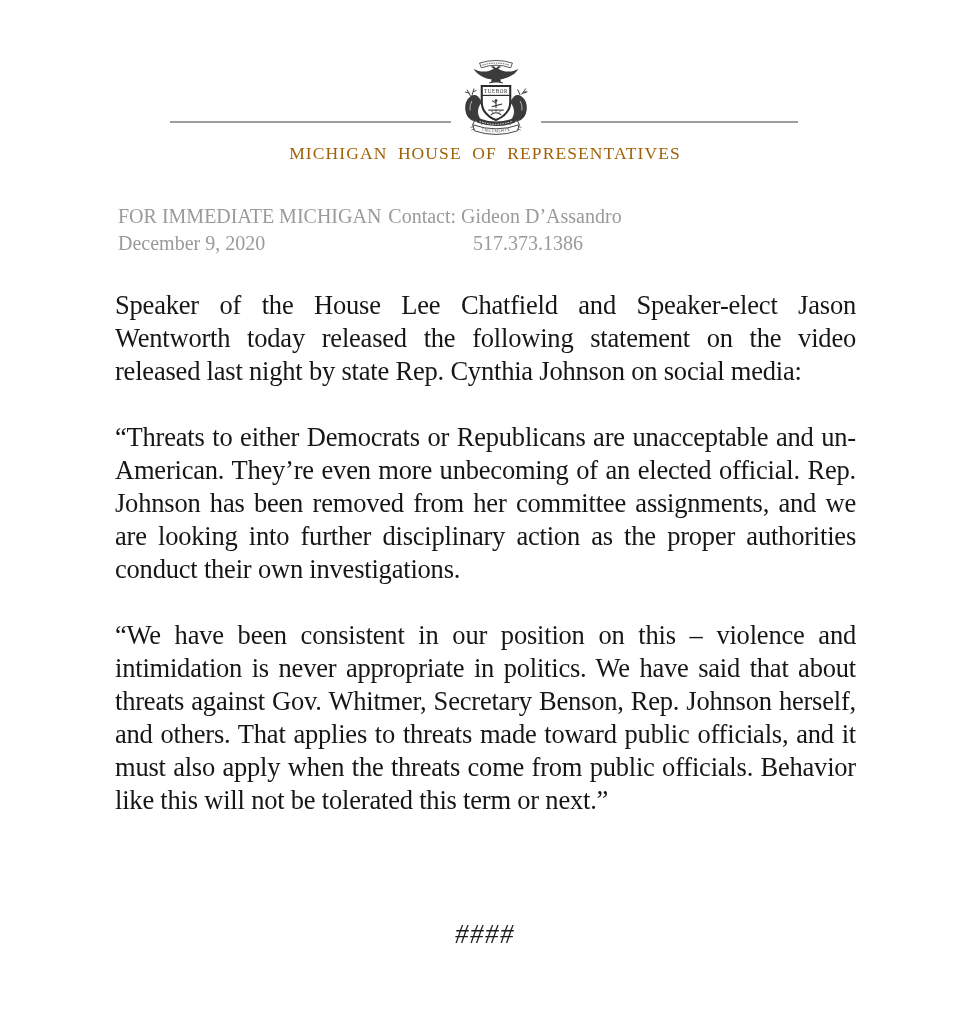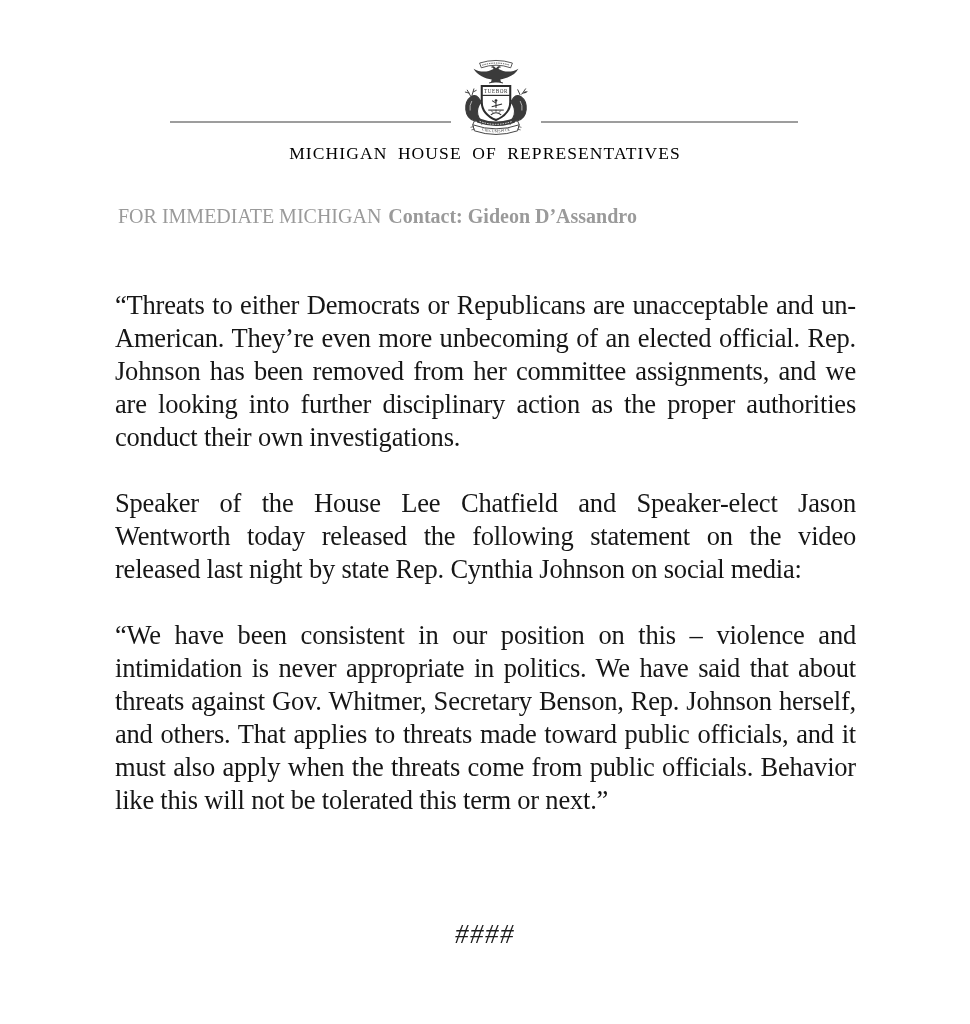--- a/index.html
+++ b/index.html
@@ -31,35 +31,35 @@
   .rule-right { left: 541px; width: 257px; }
   .org-title {
     position: absolute;
     top: 143px;
     left: 0;
     width: 100%;
     text-align: center;
     font-size: 17.5px;
     letter-spacing: 1.1px;
     word-spacing: 5px;
-    color: #000000;
+    color: #a16207;
     font-weight: 400;
   }
 
   
   .release {
     position: absolute;
     top: 203px;
     left: 118px;
     right: 100px;
     font-size: 20px;
     line-height: 27px;
     color: #9a9a9a;
   }
-  .release .contact-label { margin-left: 7px; font-weight: bold; }
+  .release .contact-label { margin-left: 7px; }
   .release .phone {
     position: absolute;
     left: 355px;
     top: 27px;
   }
 
   
   .statement {
     position: absolute;
     top: 289px;
@@ -150,23 +150,27 @@
       </text>
     </g>
   </svg>
 
   <div class="org-title">MICHIGAN HOUSE OF REPRESENTATIVES</div>
 
   <div class="release">
     <div class="rel-line1">
       <span>FOR IMMEDIATE MICHIGAN</span><span class="contact-label">Contact: Gideon D’Assandro</span>
     </div>
+    <div class="rel-line2">
+      <span>December 9, 2020</span>
+      <span class="phone">517.373.1386</span>
+    </div>
   </div>
 
   <div class="statement">
+    <p>Speaker of the House Lee Chatfield and Speaker-elect Jason Wentworth today released the following statement on the video released last night by state Rep. Cynthia Johnson on social media:</p>
     <p>“Threats to either Democrats or Republicans are unacceptable and un-American. They’re even more unbecoming of an elected official. Rep. Johnson has been removed from her committee assignments, and we are looking into further disciplinary action as the proper authorities conduct their own investigations.</p>
-    <p>Speaker of the House Lee Chatfield and Speaker-elect Jason Wentworth today released the following statement on the video released last night by state Rep. Cynthia Johnson on social media:</p>
     <p>“We have been consistent in our position on this – violence and intimidation is never appropriate in politics. We have said that about threats against Gov. Whitmer, Secretary Benson, Rep. Johnson herself, and others. That applies to threats made toward public officials, and it must also apply when the threats come from public officials. Behavior like this will not be tolerated this term or next.”</p>
   </div>
 
   <div class="end-mark">####</div>
 
 </div>
 
 </body></html>

